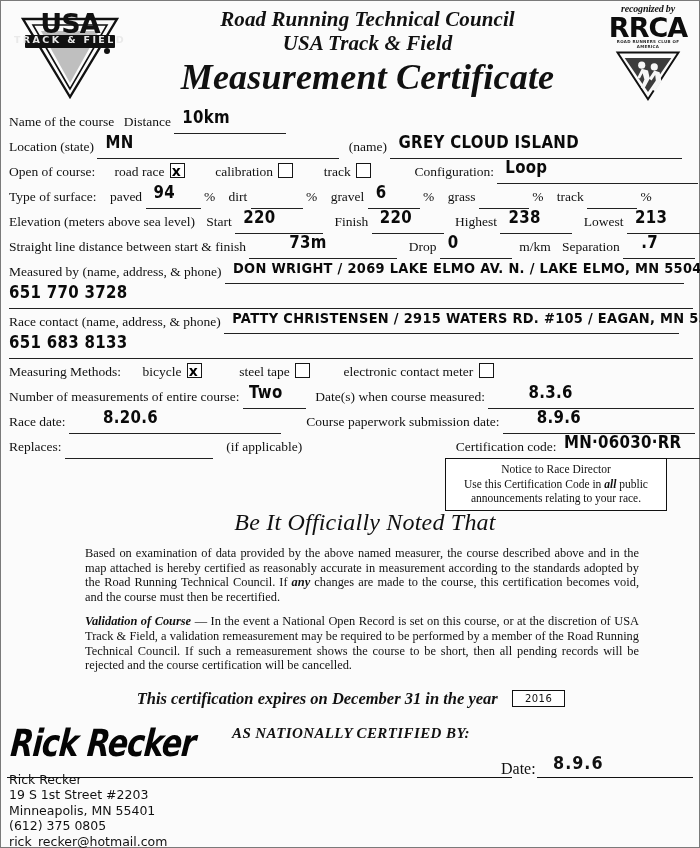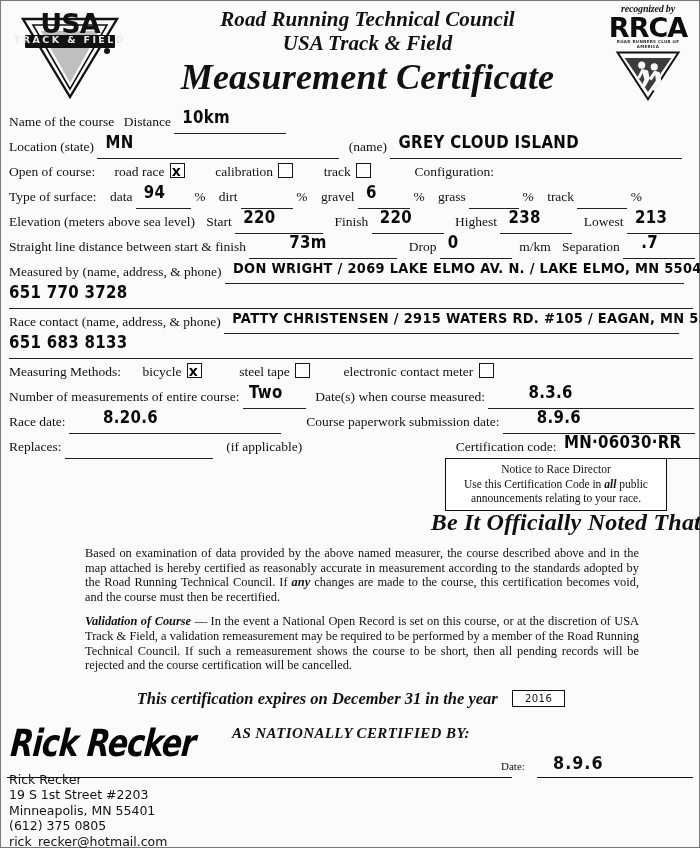--- a/index.html
+++ b/index.html
@@ -169,23 +169,23 @@
   }
 
   
   .bodysec {
     position: absolute;
     left: 0;
     top: 508px;
     width: 700px;
   }
   .benoted {
-    text-align: right;
-    font-family: "Liberation Serif", serif;
-    font-weight: bold;
+    text-align: center;
+    font-family: "Liberation Serif", serif;
+    font-weight: normal;
     font-style: italic;
     font-size: 24px;
     letter-spacing: 0.2px;
     margin-left: 28px;
   }
   .para {
     margin: 10px 62px 0 84px;
     font-size: 12.4px;
     line-height: 14.6px;
     text-align: justify;
@@ -261,21 +261,21 @@
     top: 36px;
     font-family: "DejaVu Sans", sans-serif;
     font-size: 12.5px;
     line-height: 15.4px;
     color: #111;
   }
   .date-lbl {
     position: absolute;
     left: 500px;
     top: 24px;
-    font-size: 11px;
+    font-size: 16px;
   }
   .date-rule {
     position: absolute;
     left: 536px;
     top: 41px;
     width: 156px;
     border-bottom: 1.6px solid #111;
   }
   .date-val {
     position: absolute;
@@ -358,25 +358,28 @@
 
     <div class="frow">
       <span class="lbl">Open of course:</span>
       <span class="lbl" style="padding-left:16px">road race</span>
       <span class="cbox checked"></span>
       <span class="lbl" style="padding-left:25px">calibration</span>
       <span class="cbox"></span>
       <span class="lbl" style="padding-left:25px">track</span>
       <span class="cbox"></span>
       <span class="lbl" style="padding-left:38px">Configuration:</span>
+      <span class="blank" style="width:201px">
+        <span class="hand">Loop</span>
+      </span>
     </div>
 
     <div class="frow">
       <span class="lbl">Type of surface:</span>
-      <span class="lbl" style="padding-left:10px">data</span>
+      <span class="lbl" style="padding-left:10px">paved</span>
       <span class="blank" style="width:55px">
         <span class="hand">94</span>
       </span>
       <span class="lbl">%</span>
       <span class="lbl" style="padding-left:10px">dirt</span>
       <span class="blank" style="width:52px">
         <span class="hand"></span>
       </span>
       <span class="lbl">%</span>
       <span class="lbl" style="padding-left:10px">gravel</span>

